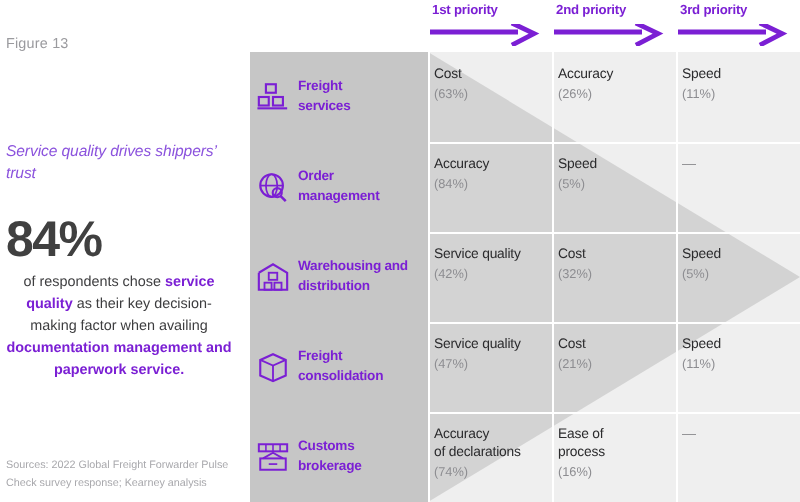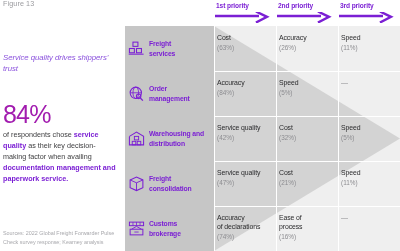--- a/index.html
+++ b/index.html
@@ -20,21 +20,21 @@
     height: 251px;
     background: #ffffff;
     display: flex;
   }
 
   
   #left-panel {
     width: 125px;
     height: 251px;
     box-sizing: border-box;
-    padding: 0 9px 0 3px;
+    padding: 18px 9px 0 3px;
     position: relative;
     background: #ffffff;
     flex: 0 0 125px;
   }
   .fig-label {
     font-size: 7.2px;
     color: #9a9a9e;
     letter-spacing: 0.1px;
     margin: 0 0 2px 0;
     line-height: 1.2;
@@ -50,31 +50,32 @@
   .sub-title {
     font-size: 7.8px;
     color: #8b52dd;
     line-height: 1.4;
     letter-spacing: -0.05px;
     margin: 44px 0 0 0;
     font-style: italic;
   }
   .stat-number {
     font-size: 25px;
-    font-weight: normal;
-    color: #a21caf;
+    font-weight: bold;
+    color: #404040;
     line-height: 1;
     letter-spacing: -0.8px;
-    margin: 28px 0 3px 0;
+    margin: 16px 0 3px 0;
   }
   .stat-desc {
     font-size: 7.2px;
     color: #3d3d3f;
     line-height: 1.5;
     margin: 0;
+    text-align: center;
   }
   .stat-desc b {
     color: #7b1fd4;
     font-weight: bold;
   }
   .sources {
     position: absolute;
     left: 3px;
     bottom: 5px;
     width: 112px;

